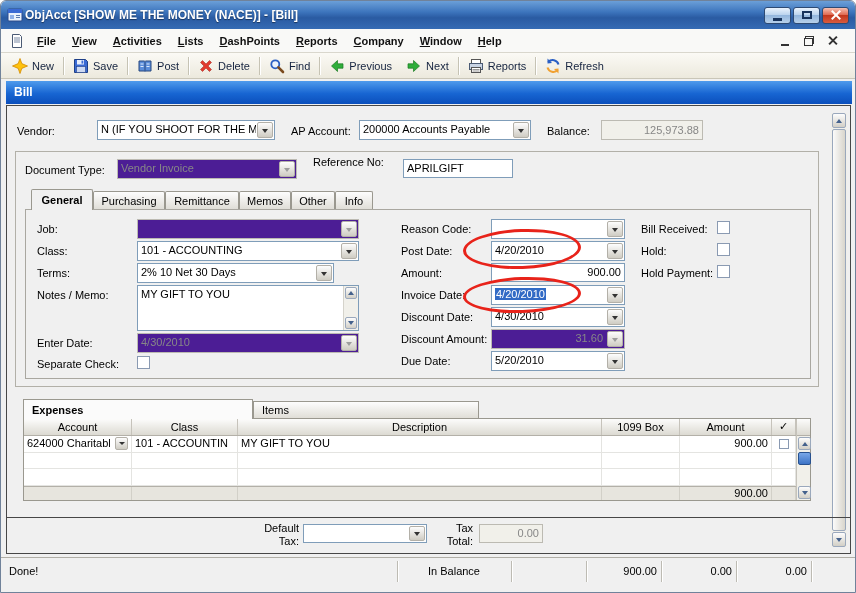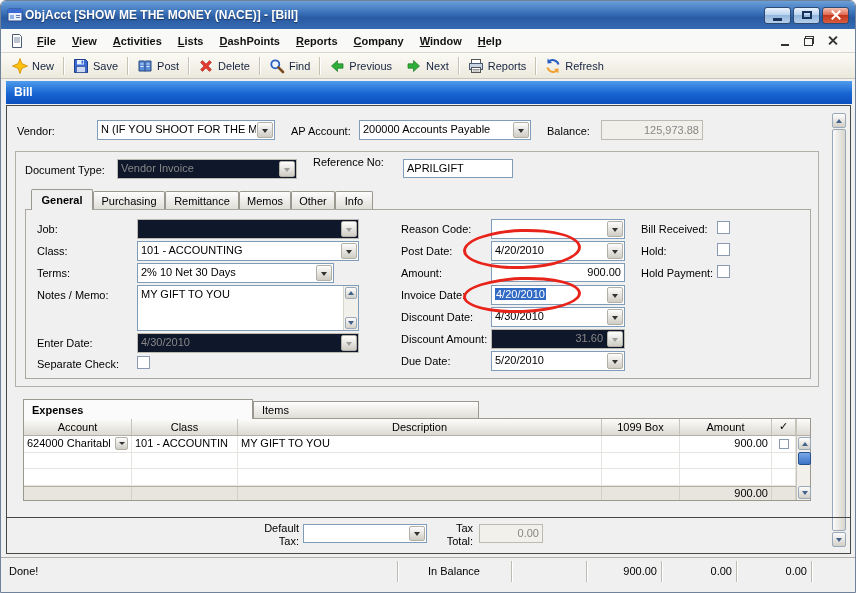--- a/index.html
+++ b/index.html
@@ -63,21 +63,21 @@
 
   .lbl { position:absolute; font-size:11px; color:#000; white-space:nowrap; line-height:13px; }
   .lbl.wrap { white-space:normal; text-align:right; }
 
   
   .combo { position:absolute; height:20px; border:1px solid #7f9db9; background:#fff; display:flex; }
   .combo .txt { flex:1; font-size:11px; line-height:17px; padding:0 3px; overflow:hidden; white-space:nowrap; }
   .combo .btn { width:16px; margin:1px; background:linear-gradient(180deg,#fdfdfd,#cfccc3);
     border:1px solid #b3b0a8; border-radius:2px; display:flex; align-items:center; justify-content:center; }
   .combo .arrow { width:0; height:0; border:3.5px solid transparent; border-top:4px solid #333; margin-top:4px; }
-  .combo.disabled { background:#0f172a; border-color:#bcbab2; }
+  .combo.disabled { background:#4c1d95; border-color:#bcbab2; }
   .combo.disabled .txt { color:#878787; }
   .combo.disabled .arrow { border-top-color:#9d9d9d; }
   .combo .num { text-align:right; }
   .sel { background:#316ac5; color:#fff; padding:0 1px; }
 
   .tbox { position:absolute; height:19px; border:1px solid #7f9db9; background:#fff;
     font-size:11px; line-height:16px; padding:0 3px; overflow:hidden; white-space:nowrap; }
   .tbox.disabled { background:#f1f0ea; color:#878787; border-color:#bcbab2; }
   .tbox.num { text-align:right; }
 

